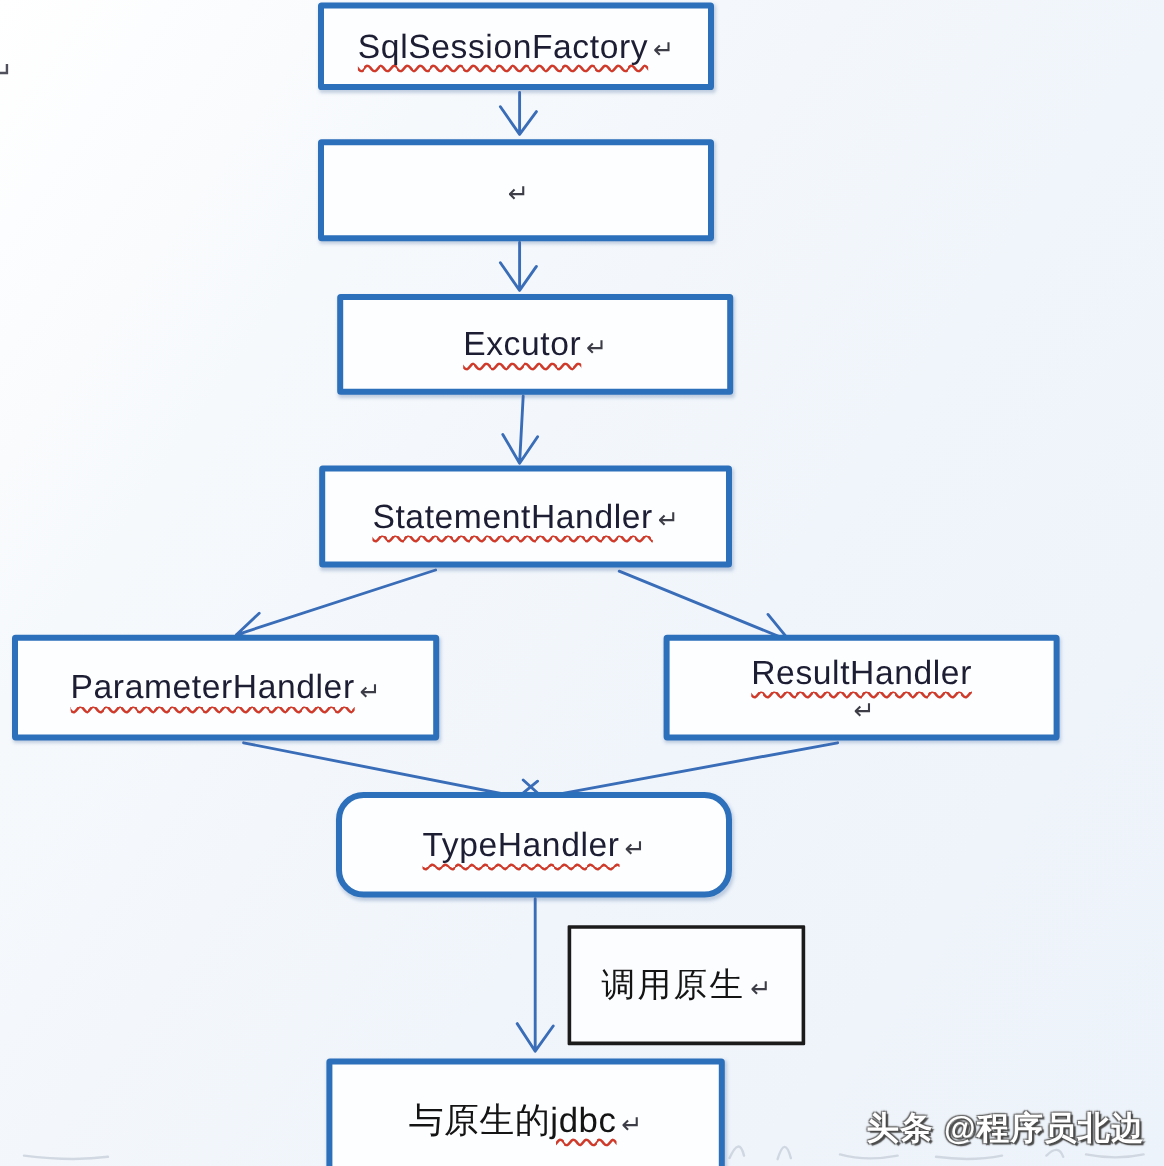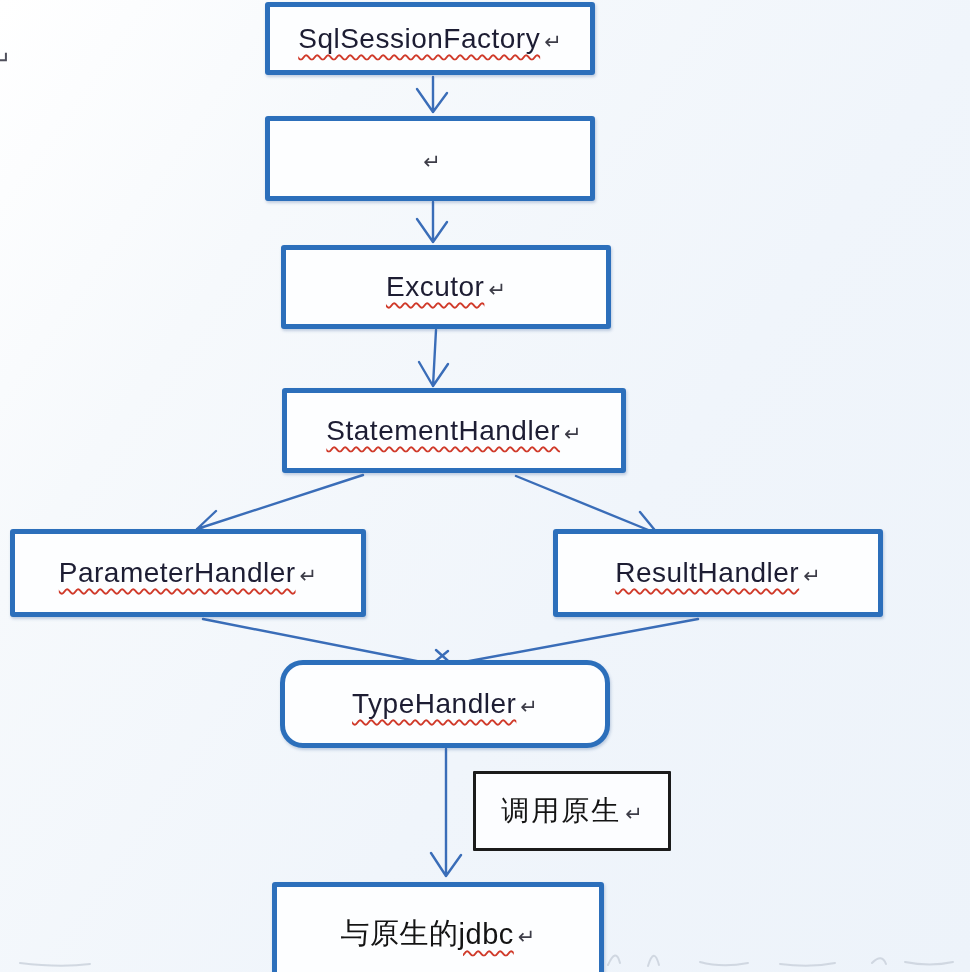--- a/index.html
+++ b/index.html
@@ -30,25 +30,25 @@
     text-decoration-color:#d03a2a;
     text-decoration-thickness:1.5px;
     text-underline-offset:6px;
   }
   .ret{color:#3d3d48;font-size:21px;margin-left:4px;position:relative;top:3px;}
 
   
   #n-ssf  {left:265px;top:2px;  width:330px;height:73px;}
   #n-ss   {left:265px;top:116px;width:330px;height:85px;}
   #n-ex   {left:265px;top:245px;width:330px;height:84px;margin-left:16px;}
-  #n-sh   {left:282px;top:388px;width:344px;height:85px;}
+  #n-sh   {left:266px;top:388px;width:344px;height:85px;}
   #n-ph   {left:10px; top:529px;width:356px;height:88px;}
-  #n-rh   {left:553px;top:529px;width:330px;height:88px;}
+  #n-rh   {left:553px;top:529px;width:330px;height:88px;flex-direction:column;}
   #n-th   {left:280px;top:660px;width:330px;height:88px;border-radius:23px;}
-  #n-cn   {left:473px;top:771px;width:198px;height:80px;}
+  #n-cn   {left:473px;top:771px;width:198px;height:100px;}
   #n-jdbc {left:272px;top:882px;width:332px;height:104px;}
   #n-cn .lbl{letter-spacing:2px;color:#141414;}
   #n-jdbc .lbl{font-size:29px;color:#141414;}
 
   #arrows{position:absolute;left:0;top:0;pointer-events:none;}
   #arrows path{fill:none;stroke:#3a6db8;stroke-width:2.4;stroke-linecap:round;stroke-linejoin:round;}
   #arrows path.faint{stroke:#c6cdd8;stroke-width:2;opacity:.75;}
 
   #left-ret-mark{
     position:absolute;left:-9px;top:46px;
@@ -127,14 +127,15 @@
     <span class="lbl">调用原生</span>
       <span class="ret">↵</span>
   </div>
 
   <div class="node blue" id="n-jdbc">
     <span class="lbl">与原生的 </span>
       <span class="lbl misspelled">jdbc</span>
       <span class="ret">↵</span>
   </div>
 
+  <div id="watermark">头条 @程序员北边</div>
 
 </div>
 
 </body></html>

